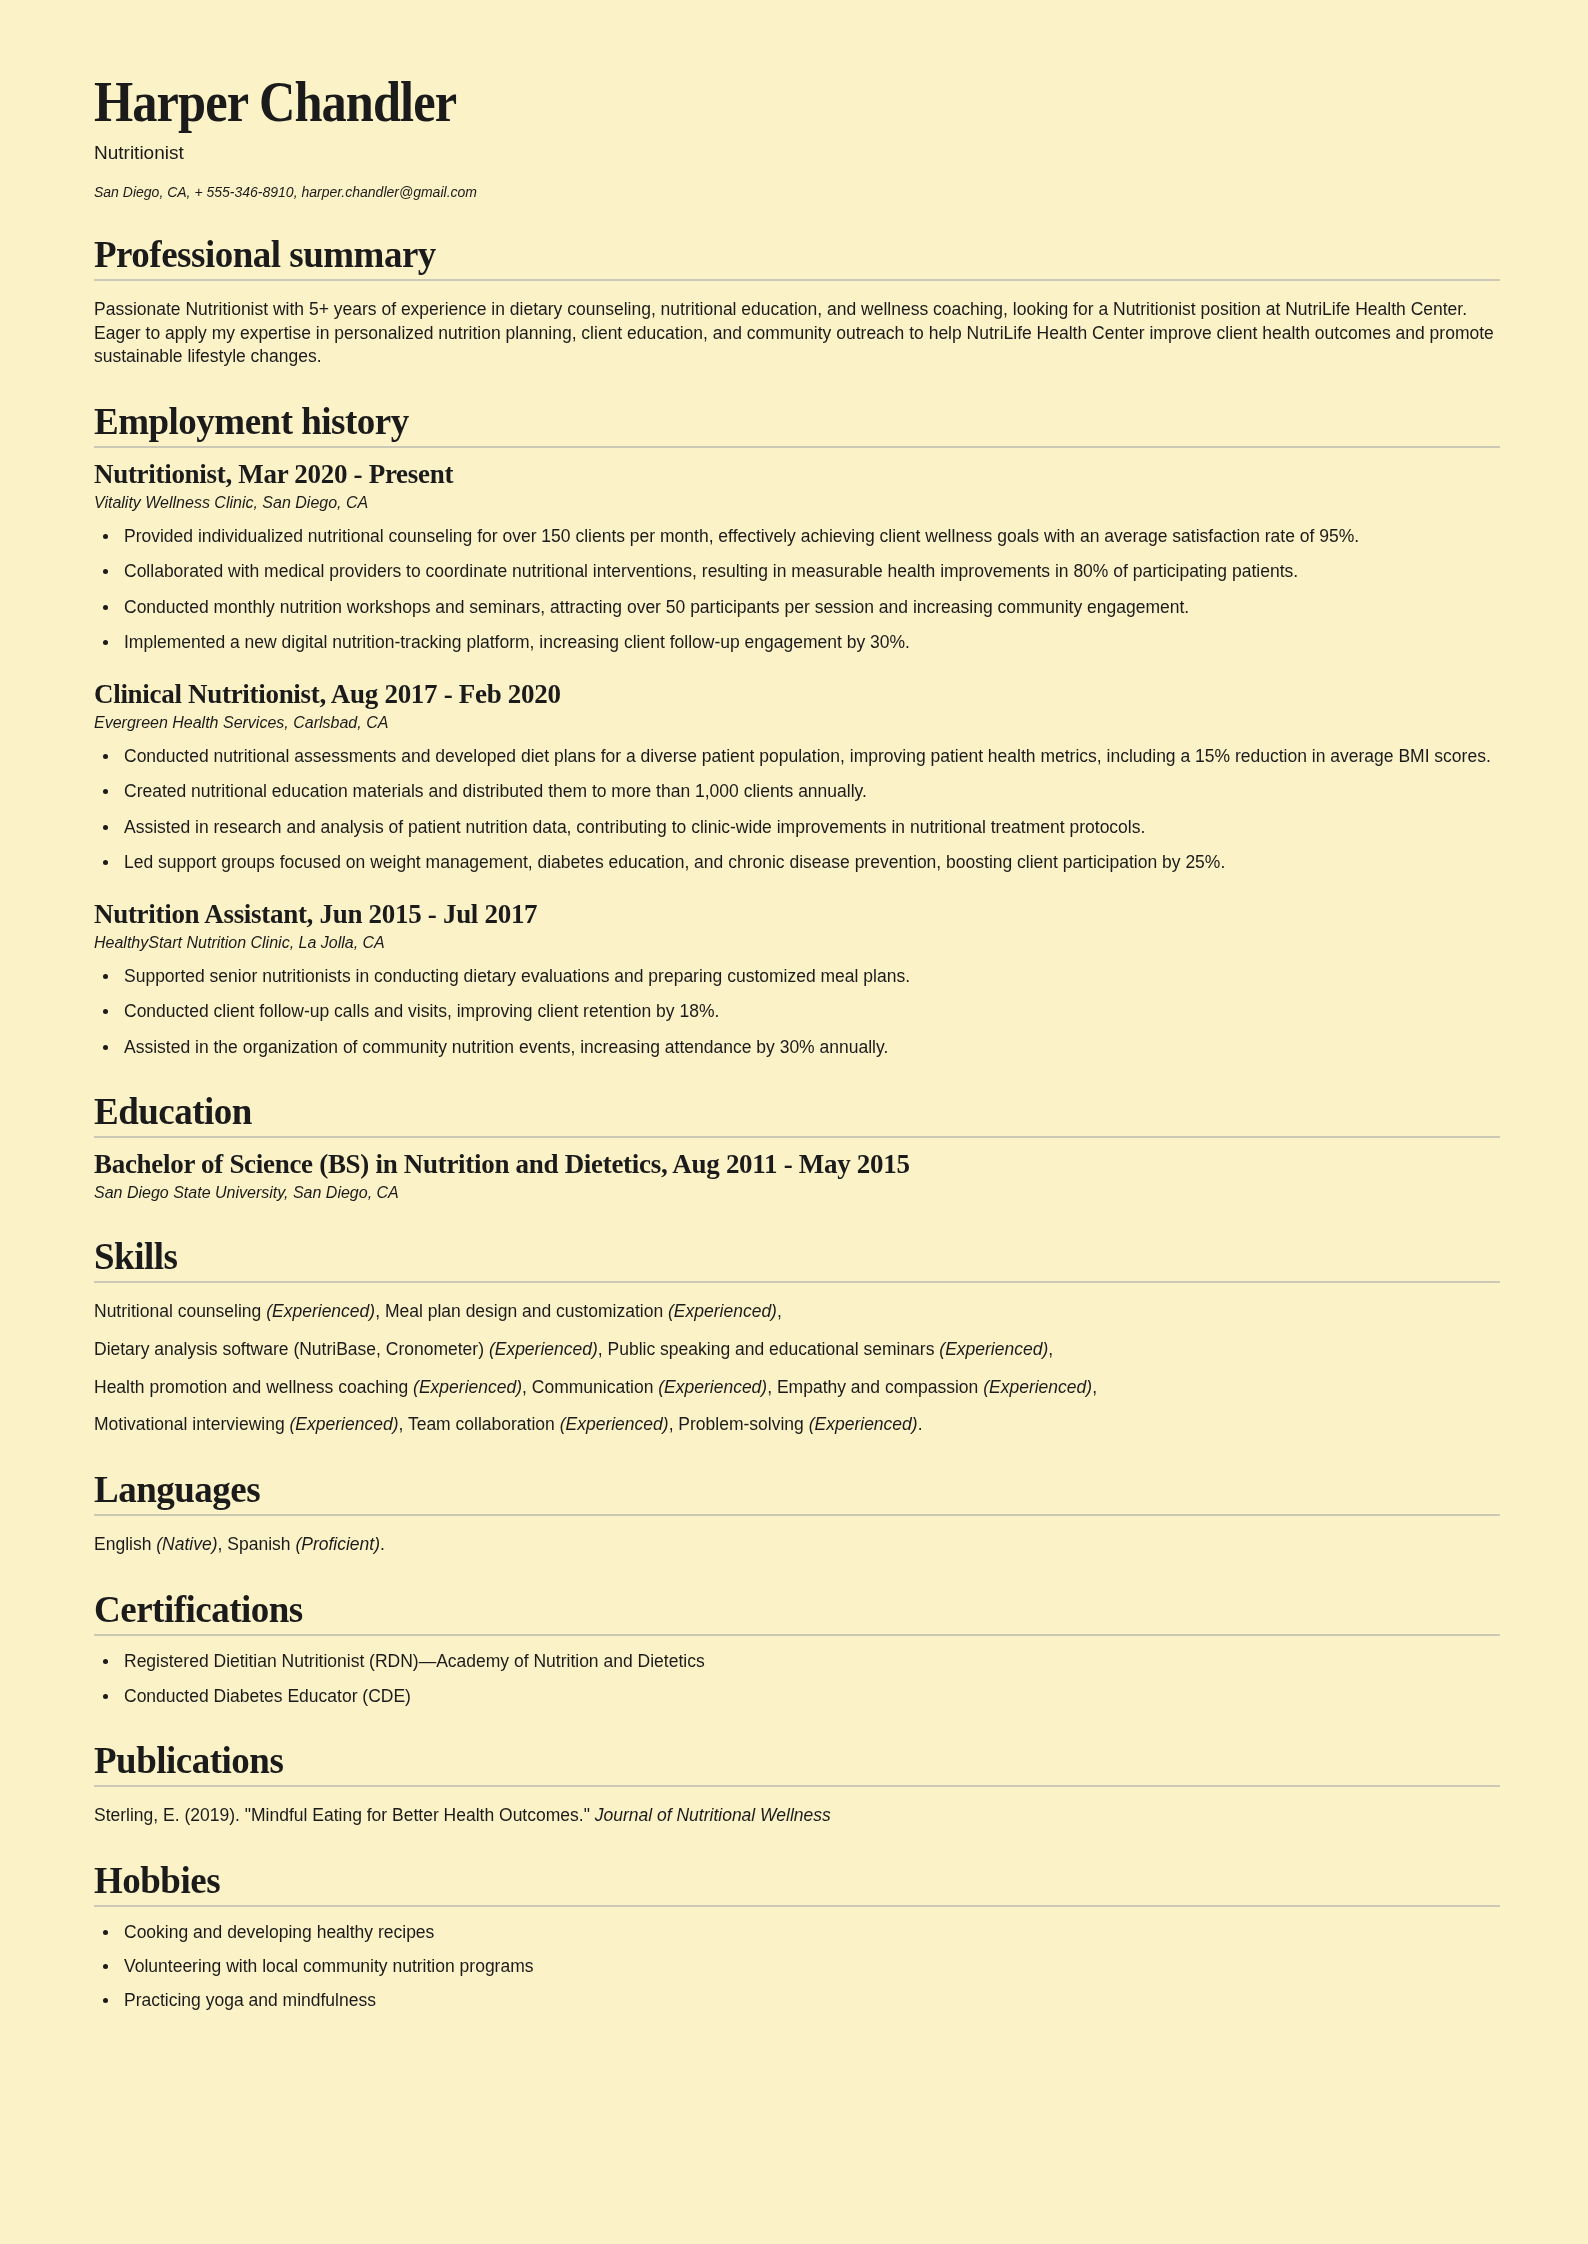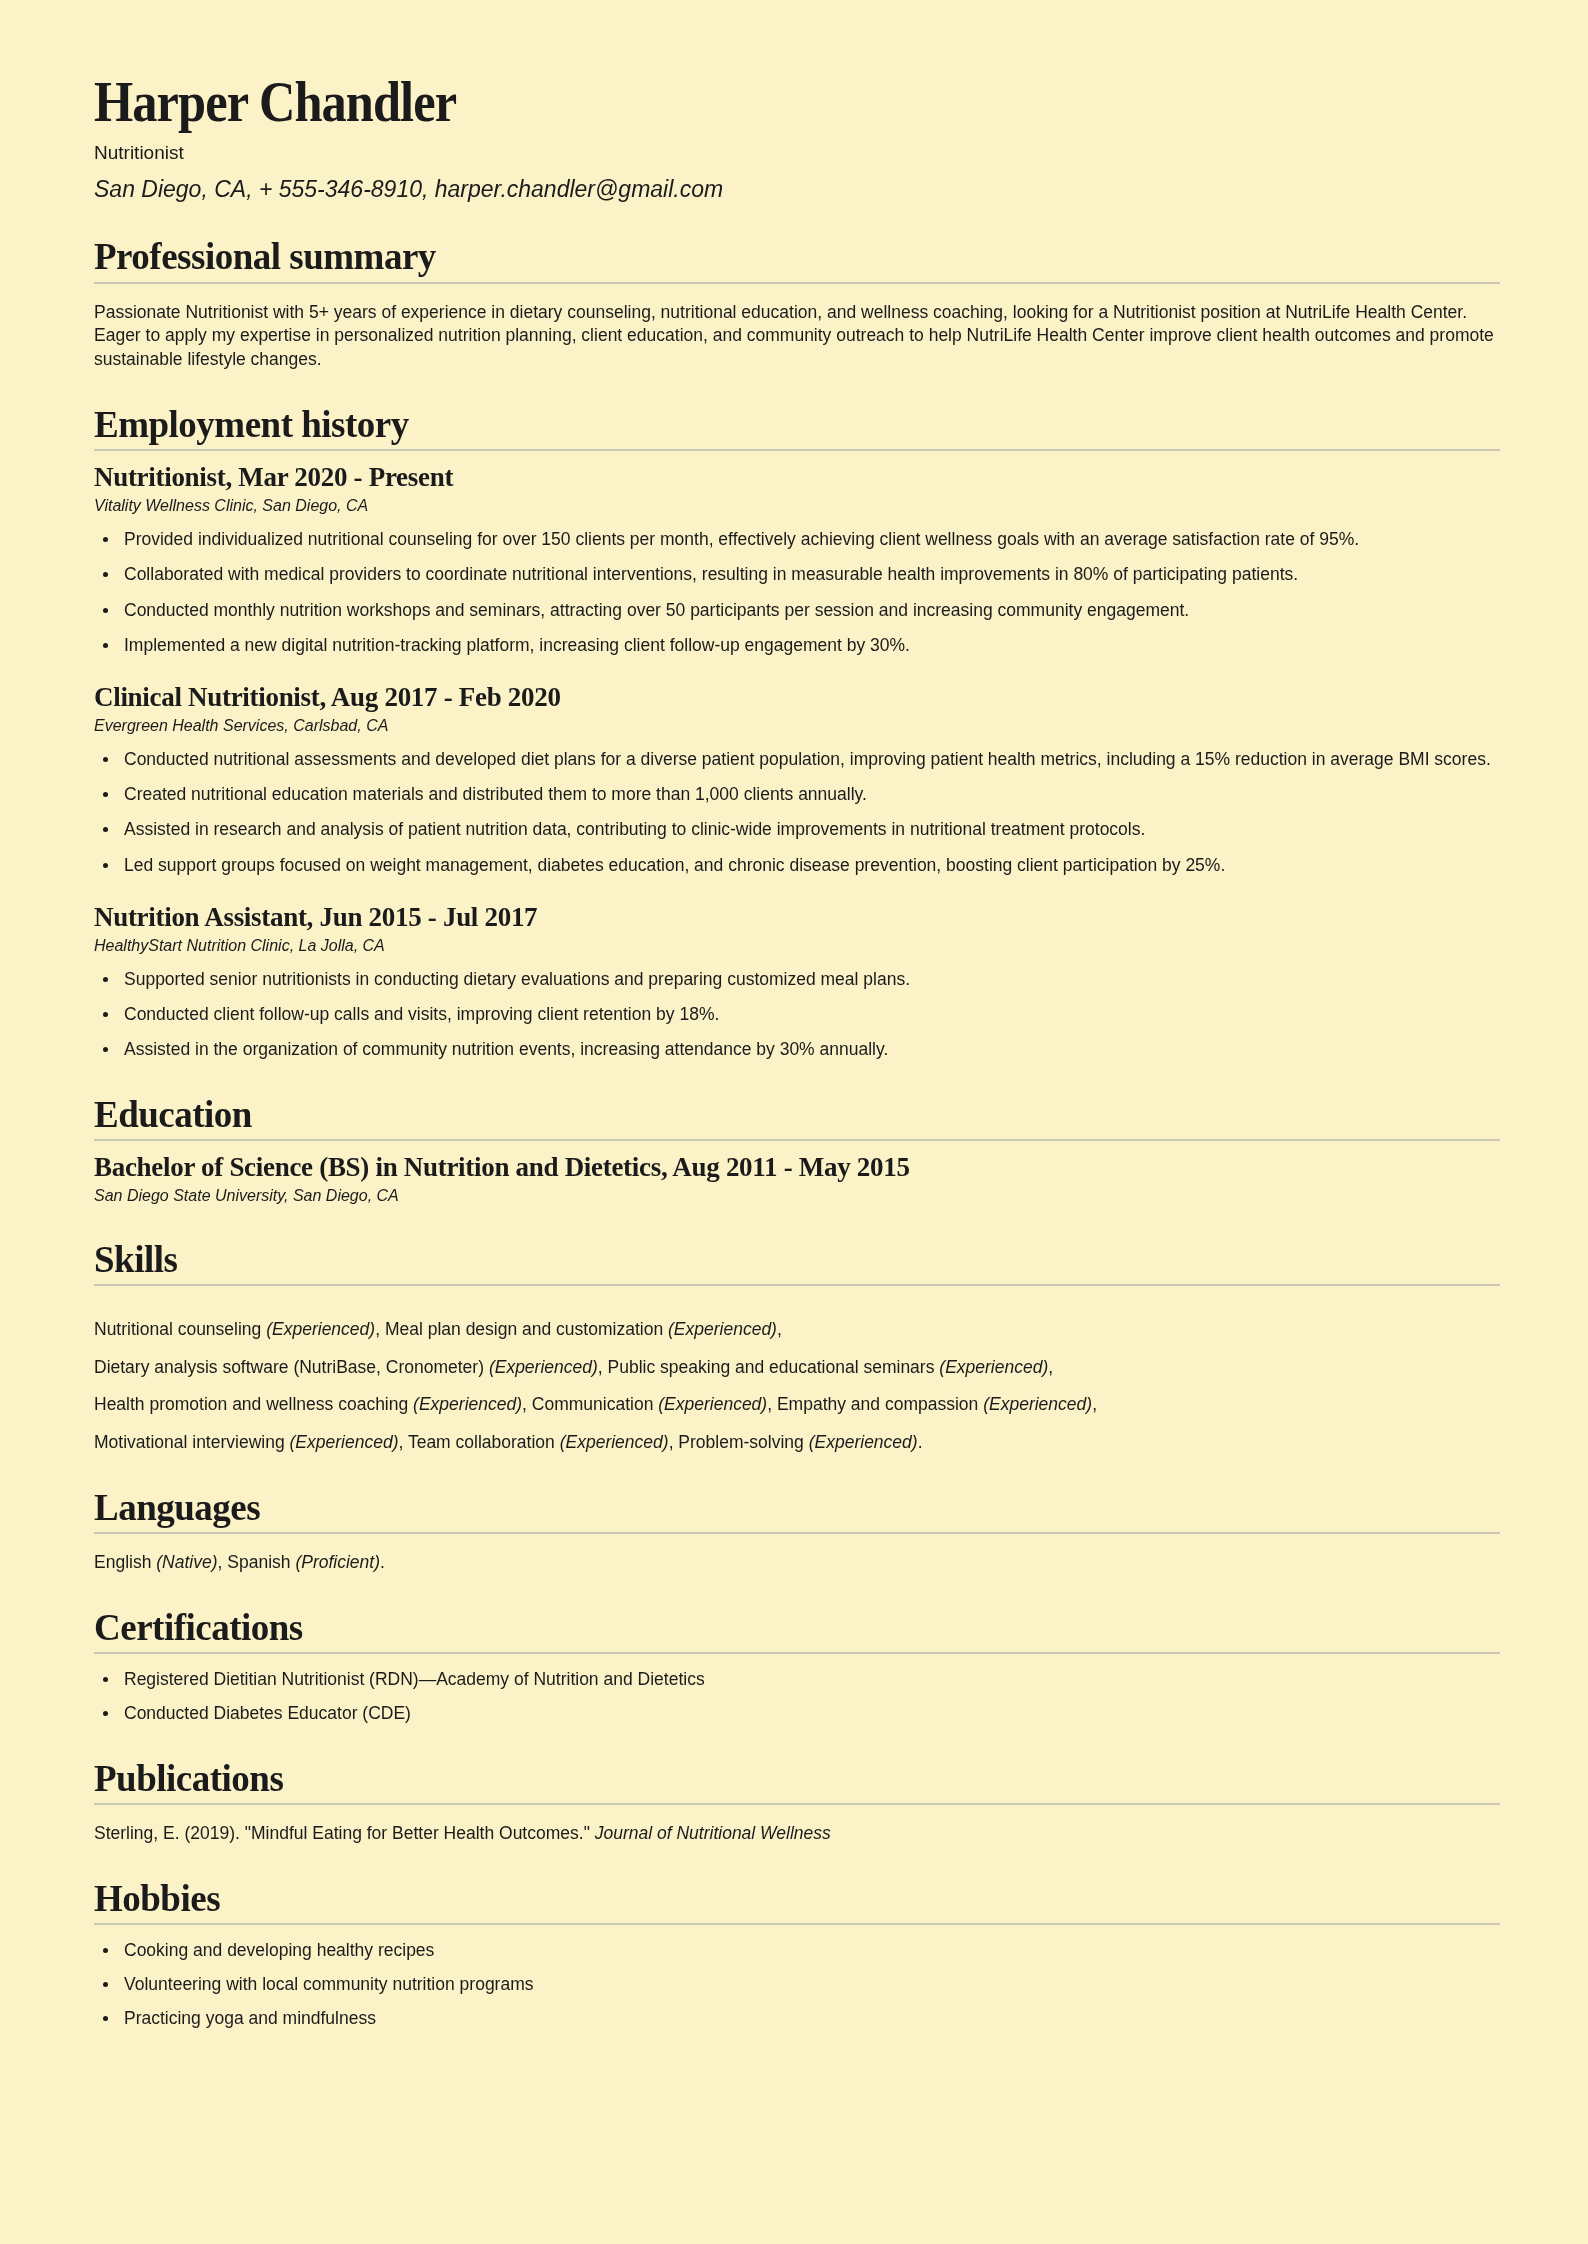--- a/index.html
+++ b/index.html
@@ -23,21 +23,21 @@
     font-weight: 700;
     font-size: 56px;
     line-height: 1.08;
     margin: 0;
     letter-spacing: -1px;
     transform: scaleX(0.9);
     transform-origin: left top;
     white-space: nowrap;
   }
   .subtitle { font-size: 19px; margin-top: 9px; }
-  .contact  { font-size: 23px; font-style: italic; margin-top: 8px; }
+  .contact  { font-size: 14px; font-style: italic; margin-top: 17px; }
 
   h2.section-heading {
     font-family: "Liberation Serif", serif;
     font-weight: 700;
     font-size: 37px;
     line-height: 1.22;
     margin: 30px 0 0 0;
     letter-spacing: -0.5px;
   }
   .rule {
@@ -78,21 +78,21 @@
     left: 9px;
     top: 9px;
     width: 5px;
     height: 5px;
     border-radius: 50%;
     background: #1B1B1B;
   }
   ul.bullets.tight { margin-top: 14px; }
   ul.bullets.tight li { margin-bottom: 11px; }
 
-  .skills-block { margin-top: 32px; }
+  .skills-block { margin-top: 17px; }
   .skills-line { line-height: 1.36; }
   .skills-line + .skills-line { margin-top: 14px; }
   .italic { font-style: italic; }
 
   .journal { font-style: italic; }
 
   section { display: block; }
 </style>
 </head>
 <body>

